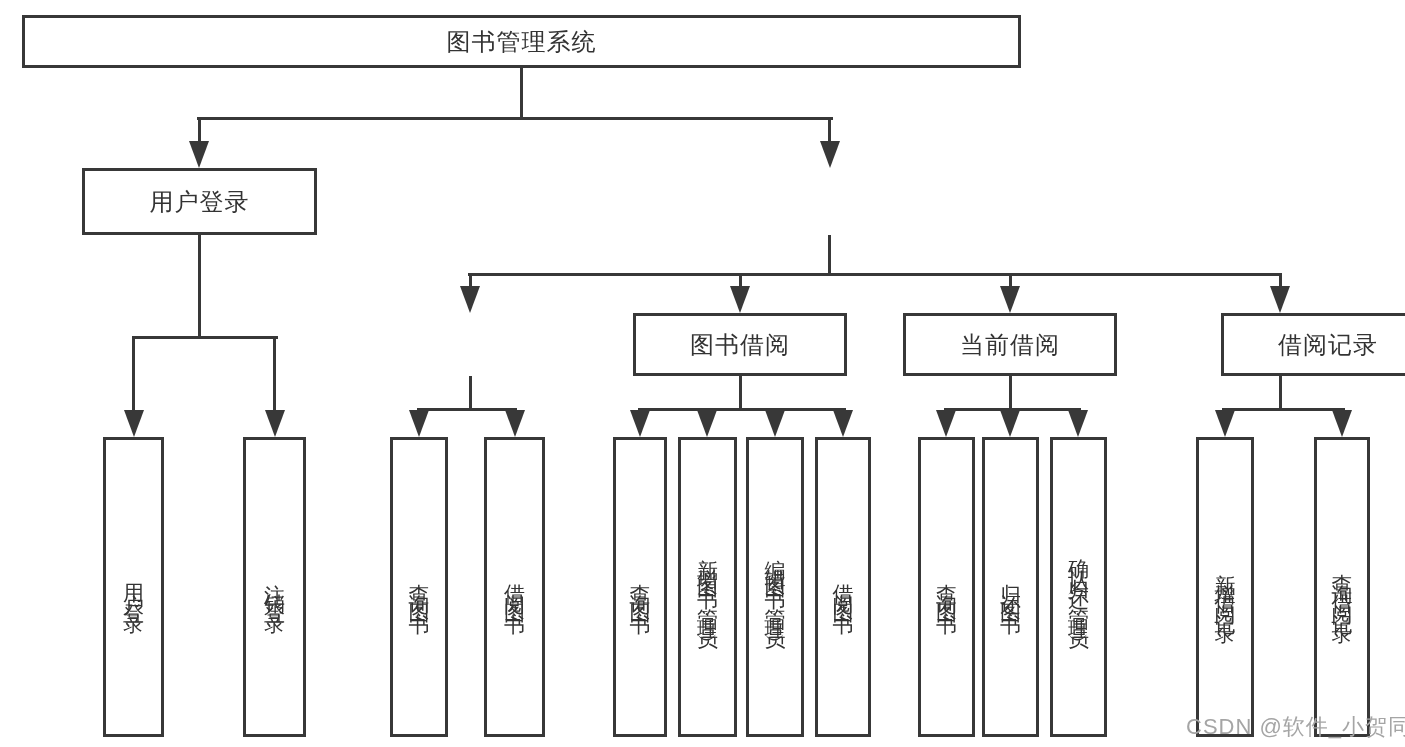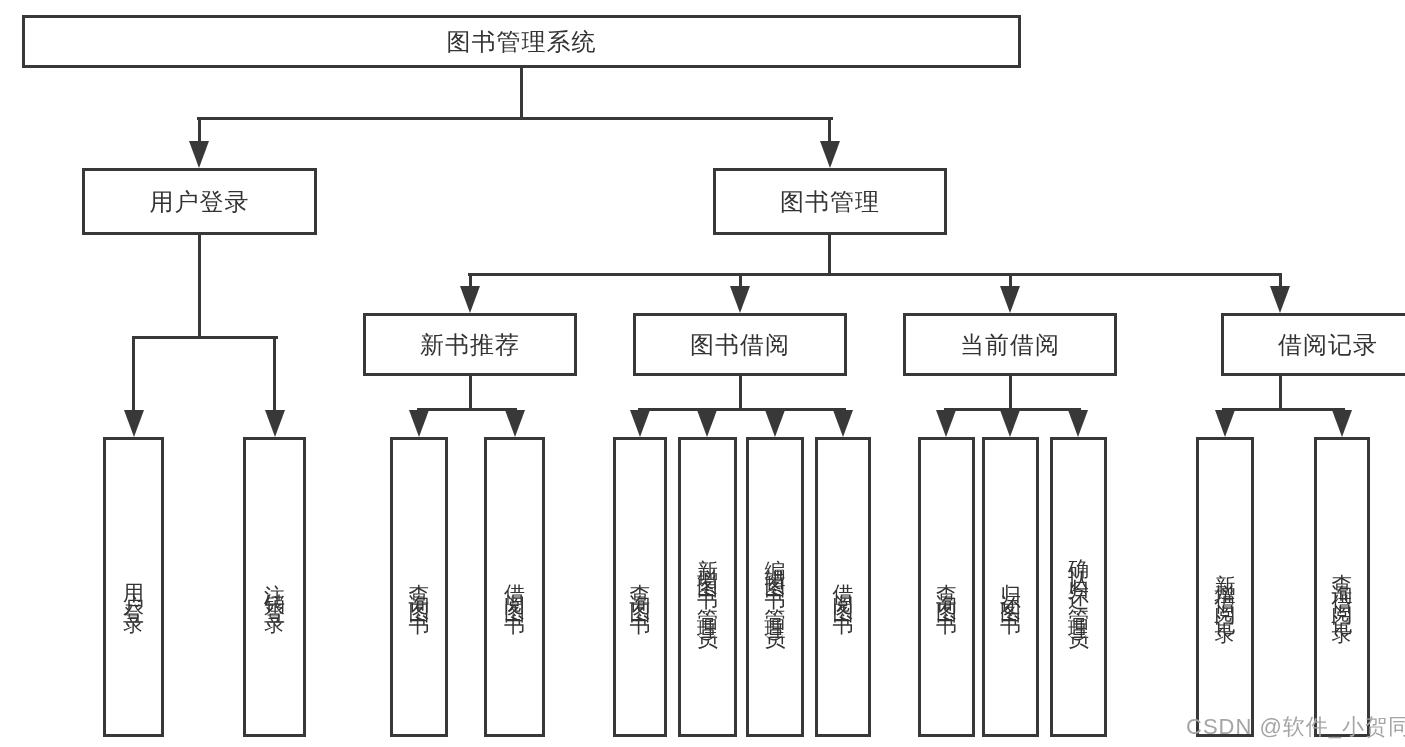--- a/index.html
+++ b/index.html
@@ -65,41 +65,39 @@
   <div class="box" style="left:22px;top:15px;width:999px;height:53px;">图书管理系统</div>
 
   <div class="vline" style="left:520px;top:68px;height:52px;"></div>
   <div class="hline" style="left:197px;top:117px;width:636px;"></div>
   <div class="vline" style="left:198px;top:117px;height:27px;"></div>
   <div class="arrowhead" style="left:189px;top:141px;"></div>
   <div class="vline" style="left:828px;top:117px;height:27px;"></div>
   <div class="arrowhead" style="left:820px;top:141px;"></div>
 
   <div class="box" style="left:82px;top:168px;width:235px;height:67px;">用户登录</div>
-  <div class="box" style="left:713px;top:168px;width:234px;height:67px;">图书管理</div>
 
   <div class="vline" style="left:198px;top:235px;height:104px;"></div>
   <div class="hline" style="left:132px;top:336px;width:146px;"></div>
   <div class="vline" style="left:132px;top:336px;height:76px;"></div>
   <div class="arrowhead" style="left:124px;top:410px;"></div>
   <div class="vline" style="left:273px;top:336px;height:76px;"></div>
   <div class="arrowhead" style="left:265px;top:410px;"></div>
 
   <div class="vline" style="left:828px;top:235px;height:41px;"></div>
   <div class="hline" style="left:468px;top:273px;width:814px;"></div>
   <div class="vline" style="left:469px;top:273px;height:16px;"></div>
   <div class="arrowhead" style="left:460px;top:286px;"></div>
   <div class="vline" style="left:739px;top:273px;height:16px;"></div>
   <div class="arrowhead" style="left:730px;top:286px;"></div>
   <div class="vline" style="left:1009px;top:273px;height:16px;"></div>
   <div class="arrowhead" style="left:1000px;top:286px;"></div>
   <div class="vline" style="left:1279px;top:273px;height:16px;"></div>
   <div class="arrowhead" style="left:1270px;top:286px;"></div>
 
-  <div class="box" style="left:363px;top:313px;width:214px;height:63px;">新书推荐</div>
   <div class="box" style="left:903px;top:313px;width:214px;height:63px;">当前借阅</div>
   <div class="box" style="left:633px;top:313px;width:214px;height:63px;">图书借阅</div>
   <div class="box" style="left:1173px;top:313px;width:214px;height:63px;margin-left:48px;">借阅记录</div>
 
   <div class="vline" style="left:469px;top:376px;height:35px;"></div>
   <div class="hline" style="left:417px;top:408px;width:100px;"></div>
   <div class="arrowhead" style="left:409px;top:410px;"></div>
   <div class="arrowhead" style="left:505px;top:410px;"></div>
 
   <div class="vline" style="left:739px;top:376px;height:35px;"></div>

